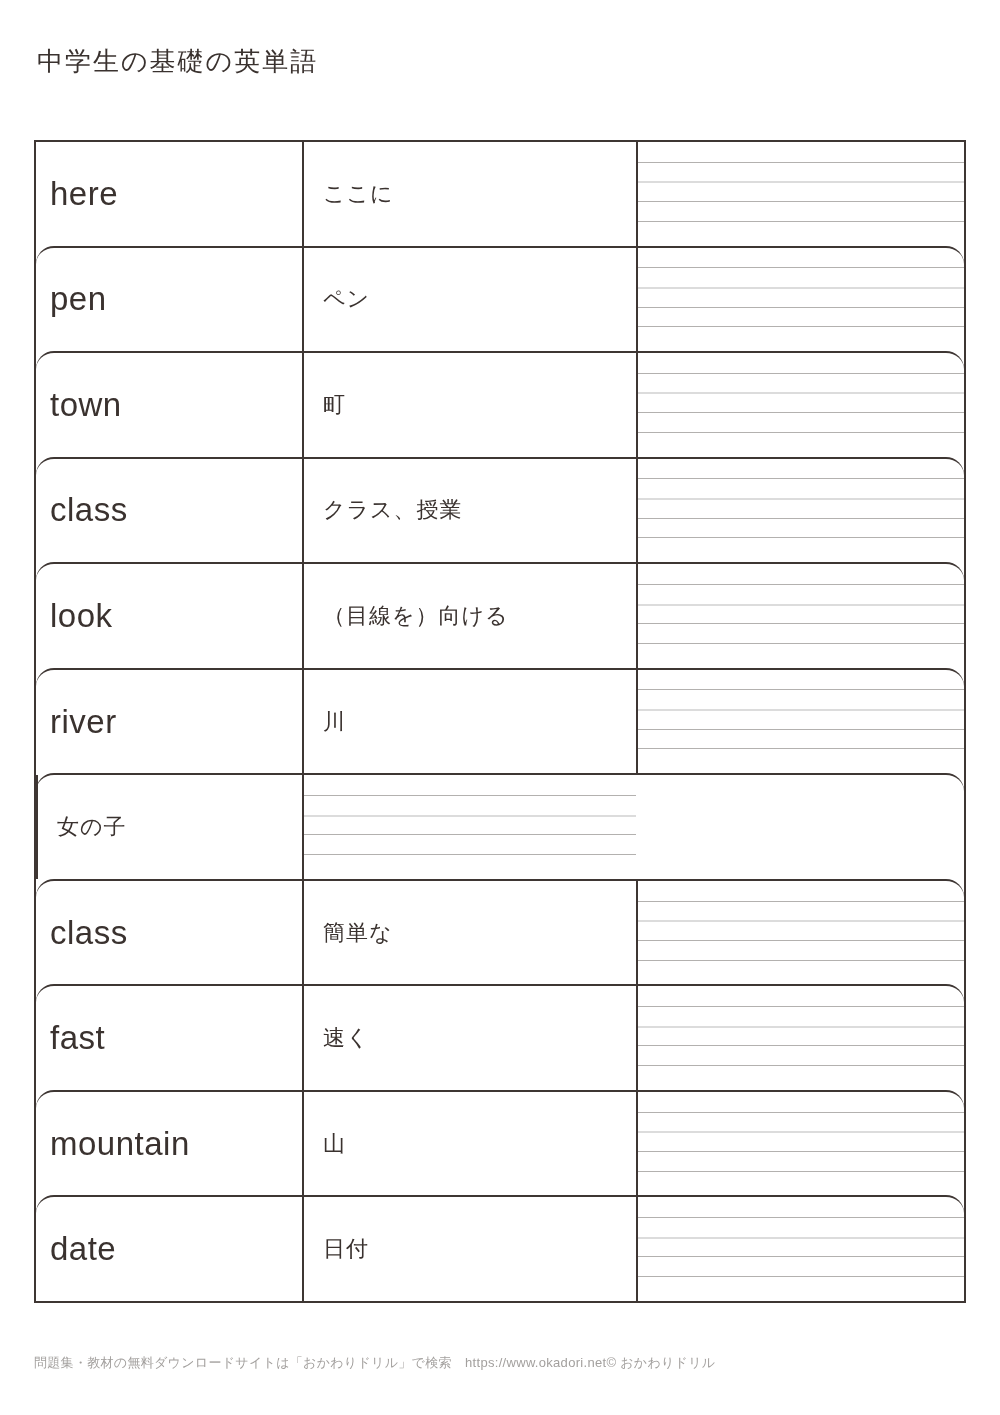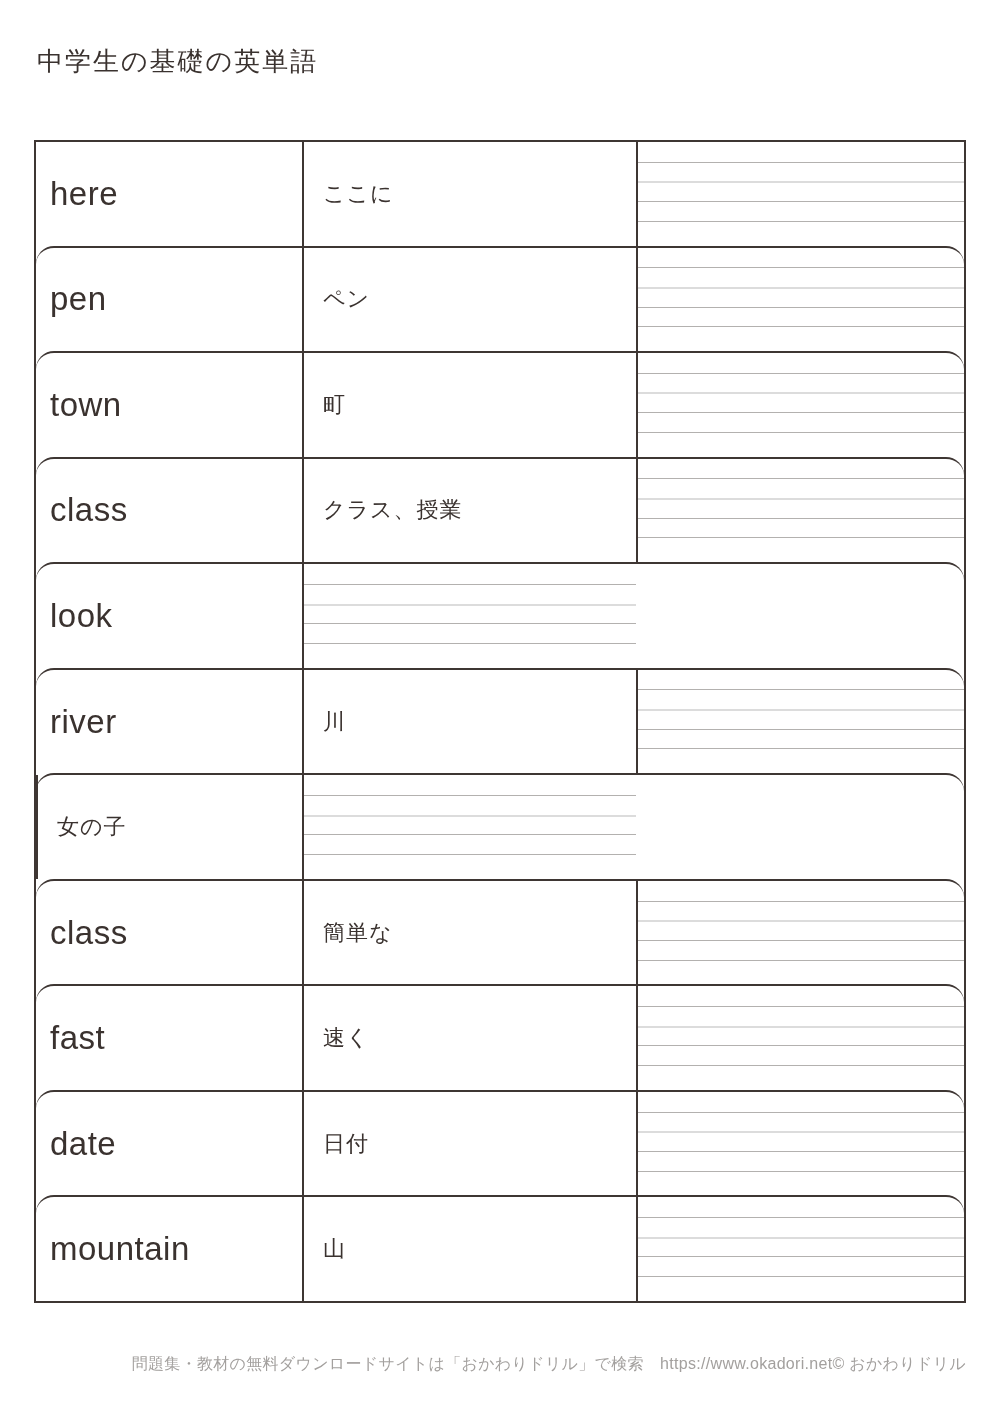--- a/index.html
+++ b/index.html
@@ -81,23 +81,23 @@
   .gl1 { top: 19%; }
   .gl2 { top: 38%; height: 2px; background: #dcdcdc; }
   .gl3 { top: 57%; }
   .gl4 { top: 76%; }
   .footer {
     position: absolute;
     left: 34px;
     right: 34px;
     top: 1354px;
     display: flex;
-    justify-content: flex-end;
+    justify-content: flex-start;
     align-items: baseline;
-    font-size: 16px;
+    font-size: 13px;
     letter-spacing: 0.3px;
     color: #a3a09e;
   }
 </style>
 </head>
 <body>
 
 <div class="page">
 
   <h1 class="title">中学生の基礎の英単語</h1>
@@ -143,20 +143,21 @@
     <div class="cell practice">
       <div class="gl gl1"></div>
       <div class="gl gl2"></div>
       <div class="gl gl3"></div>
       <div class="gl gl4"></div>
     </div>
   </div>
 
   <div class="row">
     <div class="cell en">look</div>
+    <div class="cell jp">（目線を）向ける</div>
     <div class="cell practice">
       <div class="gl gl1"></div>
       <div class="gl gl2"></div>
       <div class="gl gl3"></div>
       <div class="gl gl4"></div>
     </div>
   </div>
 
   <div class="row">
     <div class="cell en">river</div>
@@ -196,33 +197,33 @@
     <div class="cell jp">速く</div>
     <div class="cell practice">
       <div class="gl gl1"></div>
       <div class="gl gl2"></div>
       <div class="gl gl3"></div>
       <div class="gl gl4"></div>
     </div>
   </div>
 
   <div class="row">
+    <div class="cell en">mountain</div>
+    <div class="cell jp">山</div>
+    <div class="cell practice">
+      <div class="gl gl1"></div>
+      <div class="gl gl2"></div>
+      <div class="gl gl3"></div>
+      <div class="gl gl4"></div>
+    </div>
+  </div>
+
+  <div class="row">
     <div class="cell en">date</div>
     <div class="cell jp">日付</div>
-    <div class="cell practice">
-      <div class="gl gl1"></div>
-      <div class="gl gl2"></div>
-      <div class="gl gl3"></div>
-      <div class="gl gl4"></div>
-    </div>
-  </div>
-
-  <div class="row">
-    <div class="cell en">mountain</div>
-    <div class="cell jp">山</div>
     <div class="cell practice">
       <div class="gl gl1"></div>
       <div class="gl gl2"></div>
       <div class="gl gl3"></div>
       <div class="gl gl4"></div>
     </div>
   </div>
 
 </div>
 

